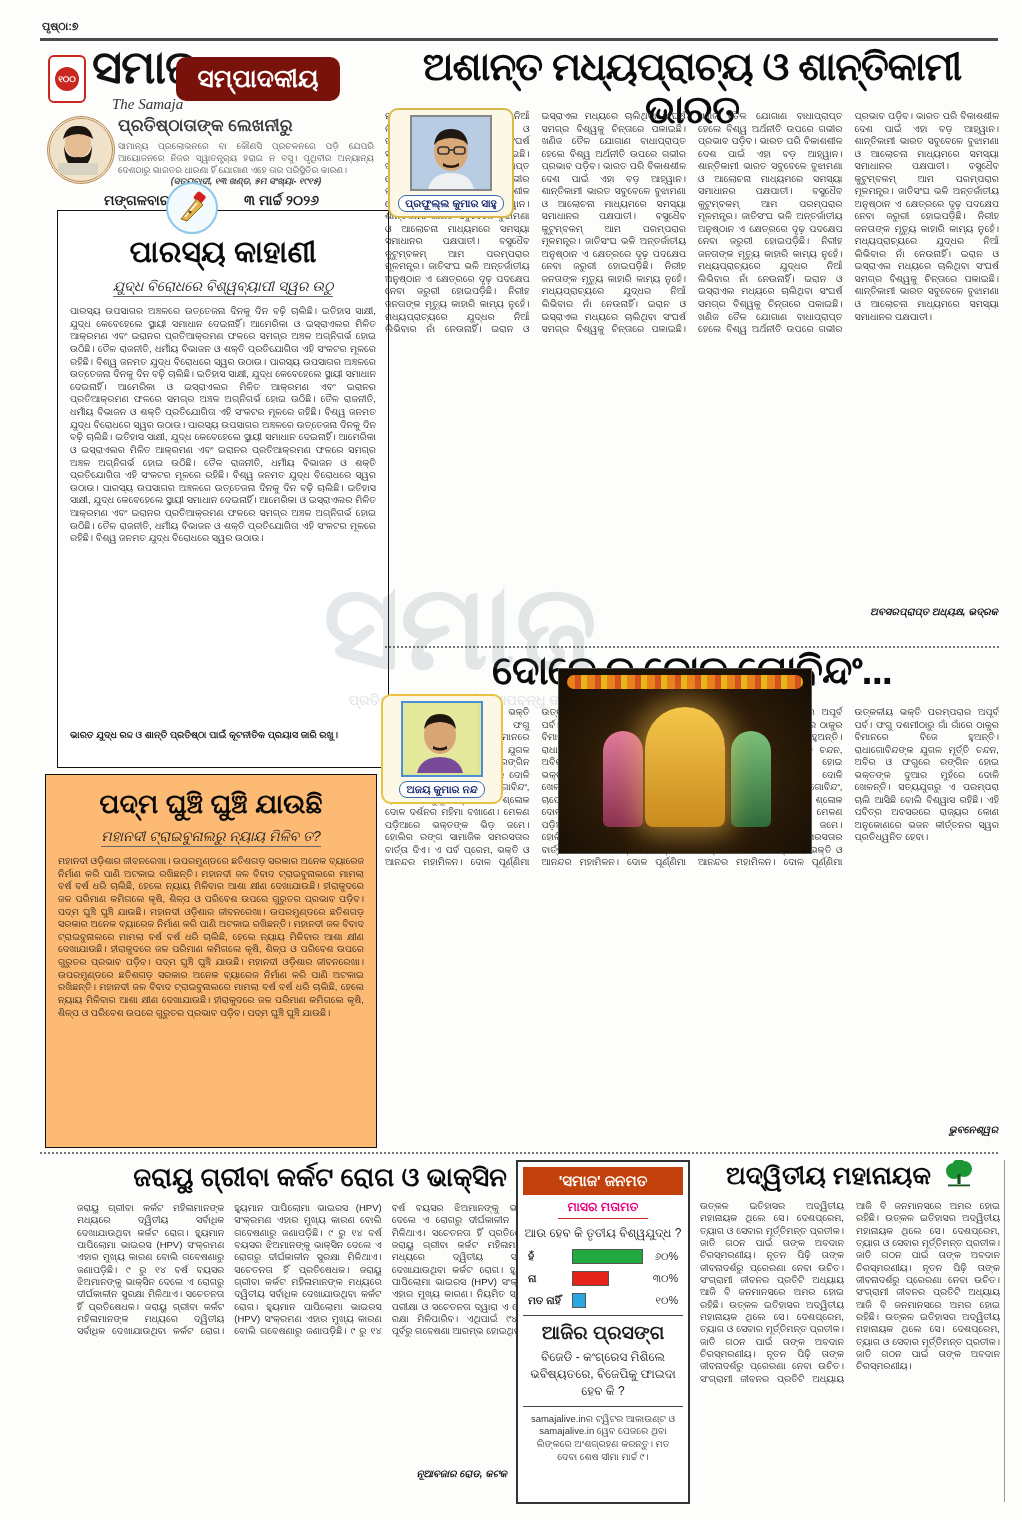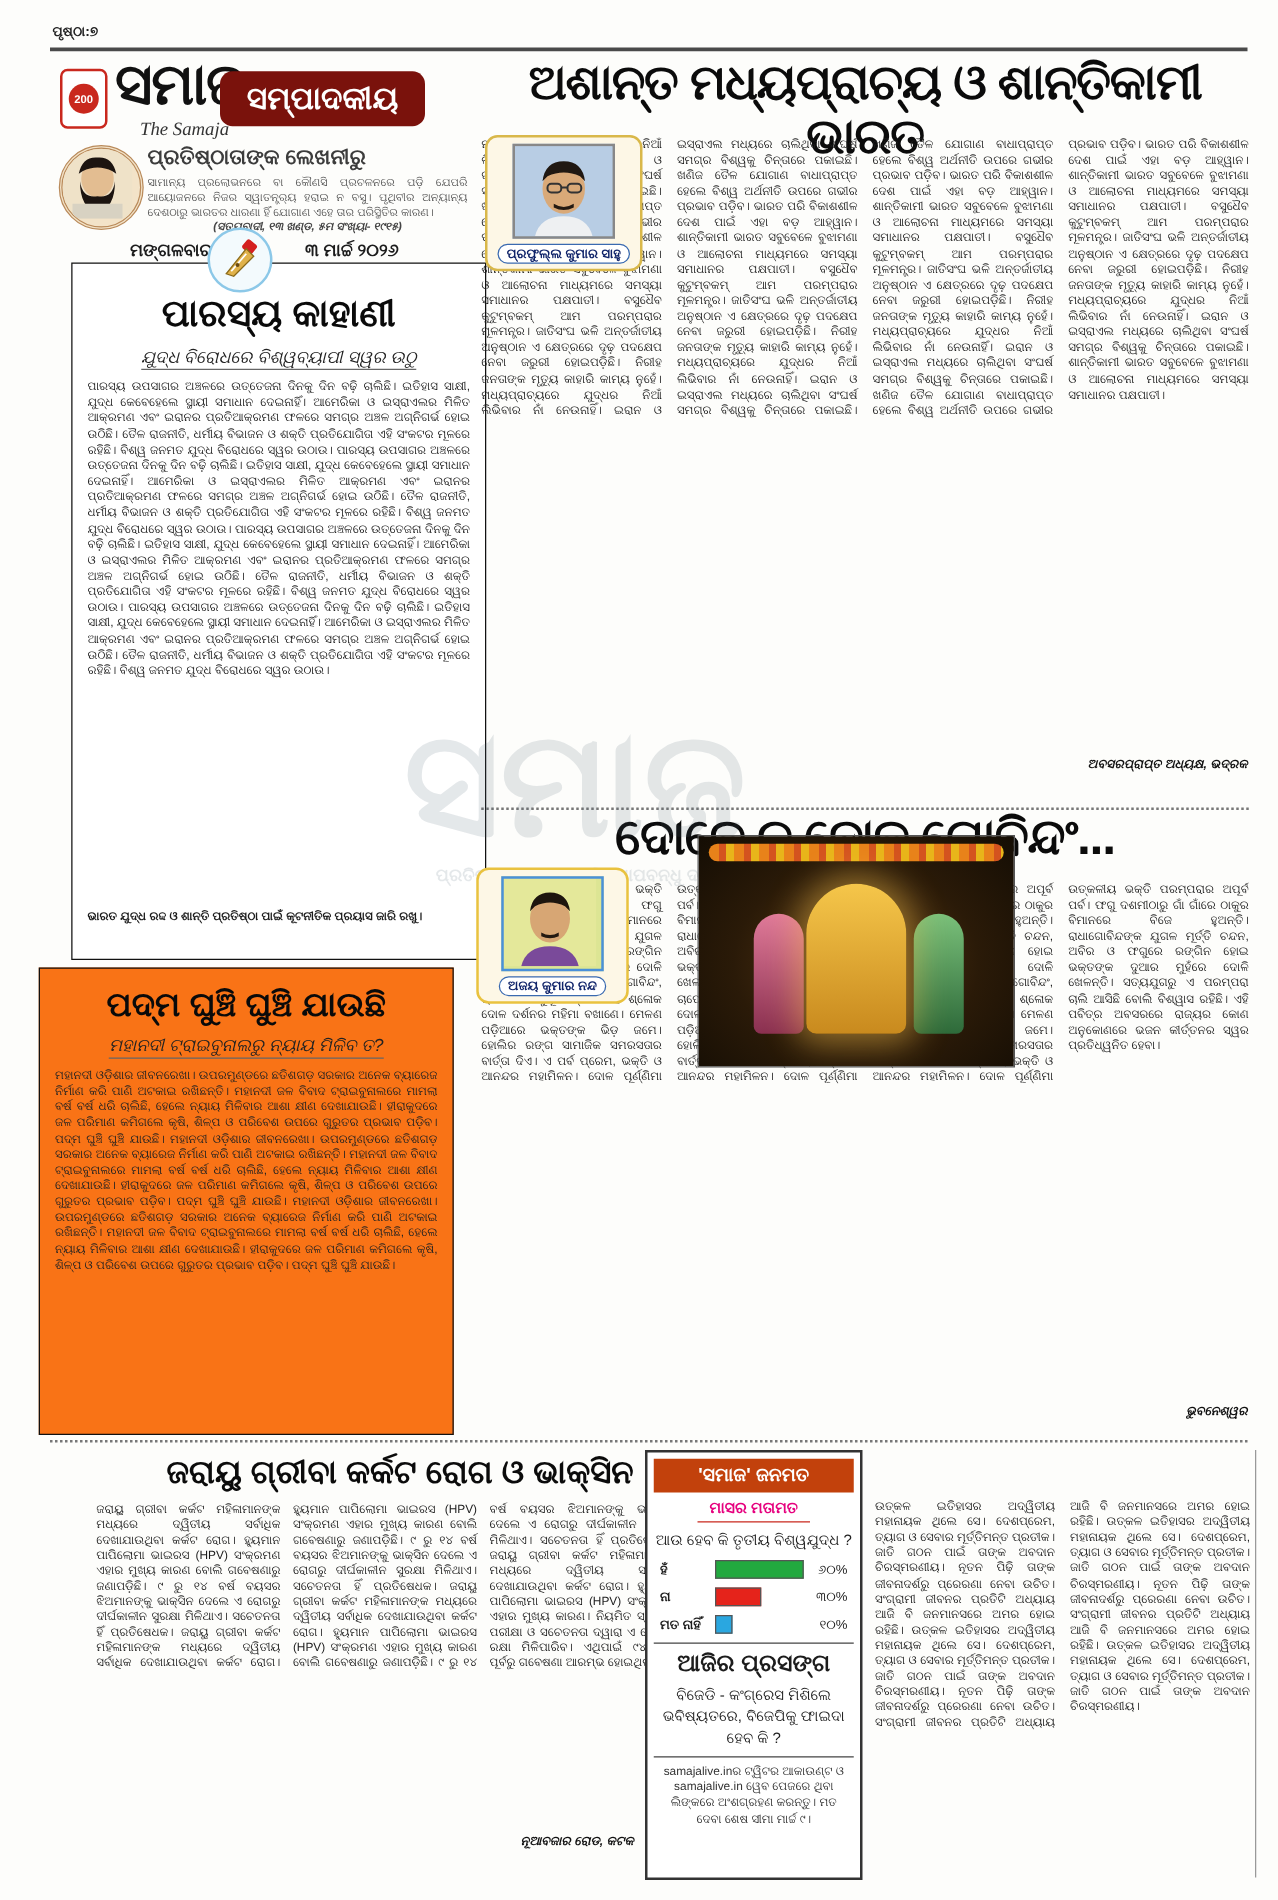--- a/index.html
+++ b/index.html
@@ -32,21 +32,21 @@
          text-align:center;font-weight:bold;}
 
   
   .date-day{position:absolute;left:84px;top:192px;font-size:14px;font-weight:bold;margin-left:20px;}
   .date-date{position:absolute;left:244px;top:192px;font-size:14px;font-weight:bold;}
   .pen-circle{position:absolute;left:166px;top:182px;width:48px;height:48px;border-radius:50%;background:#f3fafd;
          border:2px solid #8cc8e8;z-index:5;display:flex;align-items:center;justify-content:center;}
 
   
   .box1{position:absolute;left:57px;top:210px;width:330px;height:556px;border:1.5px solid #111;background:#fff;}
-  .box2{position:absolute;left:31px;top:774px;width:330px;height:372px;border:1.5px solid #111;background:#f97316;}
+  .box2{position:absolute;left:45px;top:774px;width:330px;height:372px;border:1.5px solid #111;background:#fdba74;}
   .box-title{margin-top:24px;text-align:center;font-size:30px;font-weight:900;color:#0a0a0a;}
   .box2 .box-title{margin-top:14px;font-size:27px;}
   .box-subtitle{margin-top:8px;text-align:center;font-size:14px;font-style:italic;color:#222;}
   .box-subtitle span{border-bottom:1px solid #666;padding-bottom:2px;}
   .box-body{margin:10px 12px 0 12px;font-size:9.5px;line-height:1.33;text-align:justify;color:#222;overflow:hidden;}
   .box1 .box-body{height:420px;}
   .box2 .box-body{height:258px;}
   .box-closing{margin:4px 12px 0 12px;font-size:9.5px;font-weight:bold;text-align:justify;}
 
   
@@ -123,21 +123,21 @@
 </style>
 </head>
 <body>
 
 <div class="page">
 
   <div class="topline"></div>
   <div class="page-num">ପୃଷ୍ଠା:୭</div>
 
   <div class="stamp">
-    <div class="stamp-inner">200</div>
+    <div class="stamp-inner">୧୦୦</div>
   </div>
   <div class="logo-big">ସମାଜ</div>
   <div class="logo-script">The Samaja</div>
   <div class="section-chip">ସମ୍ପାଦକୀୟ</div>
   <div class="main-headline">ଅଶାନ୍ତ ମଧ୍ୟପ୍ରାଚ୍ୟ ଓ ଶାନ୍ତିକାମୀ ଭାରତ</div>
 
   <div class="founder-photo">
     <svg width="56" height="56" viewBox="0 0 56 56">
       <rect width="56" height="56" fill="#efe2c8"></rect>
       <ellipse cx="28" cy="24" rx="13" ry="15" fill="#e3bd91"></ellipse>
@@ -249,16 +249,28 @@
         <div class="poll-pct">୧୦%</div>
       </div>
     </div>
     <div class="poll-hr"></div>
     <div class="poll-topic-h">ଆଜିର ପ୍ରସଙ୍ଗ</div>
     <div class="poll-topic">ବିଜେଡି - କଂଗ୍ରେସ ମିଶିଲେ ଭବିଷ୍ୟତରେ, ବିଜେପିକୁ ଫାଇଦା ହେବ କି ?</div>
     <div class="poll-hr"></div>
     <div class="poll-foot">samajalive.inର ଟ୍ୱିଟର ଆକାଉଣ୍ଟ ଓ samajalive.in ୱେବ ପେଜରେ ଥିବା ଲିଙ୍କରେ ଅଂଶଗ୍ରହଣ କରନ୍ତୁ। ମତ ଦେବା ଶେଷ ସୀମା ମାର୍ଚ୍ଚ ୯।</div>
   </div>
 
+  <div class="art-maha-title">
+    <span>ଅଦ୍ୱିତୀୟ ମହାନାୟକ</span>
+    <span class="tree-ico">
+      <svg width="30" height="28" viewBox="0 0 30 28">
+        <circle cx="10" cy="11" r="8" fill="#1d9636"></circle>
+        <circle cx="20" cy="9" r="8" fill="#1d9636"></circle>
+        <circle cx="15" cy="6" r="7" fill="#1d9636"></circle>
+        <rect x="13.4" y="14" width="3.2" height="10" fill="#14541f"></rect>
+        <rect x="4" y="24.5" width="22" height="1.8" fill="#14541f"></rect>
+      </svg>
+    </span>
+  </div>
   <div class="art-maha-body">ଉତ୍କଳ ଇତିହାସର ଅଦ୍ୱିତୀୟ ମହାନାୟକ ଥିଲେ ସେ। ଦେଶପ୍ରେମ, ତ୍ୟାଗ ଓ ସେବାର ମୂର୍ତ୍ତିମନ୍ତ ପ୍ରତୀକ। ଜାତି ଗଠନ ପାଇଁ ତାଙ୍କ ଅବଦାନ ଚିରସ୍ମରଣୀୟ। ନୂତନ ପିଢ଼ି ତାଙ୍କ ଜୀବନାଦର୍ଶରୁ ପ୍ରେରଣା ନେବା ଉଚିତ। ସଂଗ୍ରାମୀ ଜୀବନର ପ୍ରତିଟି ଅଧ୍ୟାୟ ଆଜି ବି ଜନମାନସରେ ଅମର ହୋଇ ରହିଛି। ଉତ୍କଳ ଇତିହାସର ଅଦ୍ୱିତୀୟ ମହାନାୟକ ଥିଲେ ସେ। ଦେଶପ୍ରେମ, ତ୍ୟାଗ ଓ ସେବାର ମୂର୍ତ୍ତିମନ୍ତ ପ୍ରତୀକ। ଜାତି ଗଠନ ପାଇଁ ତାଙ୍କ ଅବଦାନ ଚିରସ୍ମରଣୀୟ। ନୂତନ ପିଢ଼ି ତାଙ୍କ ଜୀବନାଦର୍ଶରୁ ପ୍ରେରଣା ନେବା ଉଚିତ। ସଂଗ୍ରାମୀ ଜୀବନର ପ୍ରତିଟି ଅଧ୍ୟାୟ ଆଜି ବି ଜନମାନସରେ ଅମର ହୋଇ ରହିଛି। ଉତ୍କଳ ଇତିହାସର ଅଦ୍ୱିତୀୟ ମହାନାୟକ ଥିଲେ ସେ। ଦେଶପ୍ରେମ, ତ୍ୟାଗ ଓ ସେବାର ମୂର୍ତ୍ତିମନ୍ତ ପ୍ରତୀକ। ଜାତି ଗଠନ ପାଇଁ ତାଙ୍କ ଅବଦାନ ଚିରସ୍ମରଣୀୟ। ନୂତନ ପିଢ଼ି ତାଙ୍କ ଜୀବନାଦର୍ଶରୁ ପ୍ରେରଣା ନେବା ଉଚିତ। ସଂଗ୍ରାମୀ ଜୀବନର ପ୍ରତିଟି ଅଧ୍ୟାୟ ଆଜି ବି ଜନମାନସରେ ଅମର ହୋଇ ରହିଛି। ଉତ୍କଳ ଇତିହାସର ଅଦ୍ୱିତୀୟ ମହାନାୟକ ଥିଲେ ସେ। ଦେଶପ୍ରେମ, ତ୍ୟାଗ ଓ ସେବାର ମୂର୍ତ୍ତିମନ୍ତ ପ୍ରତୀକ। ଜାତି ଗଠନ ପାଇଁ ତାଙ୍କ ଅବଦାନ ଚିରସ୍ମରଣୀୟ।</div>
   <div class="vrule-right"></div>
 
 </div>
 
 </body></html>

